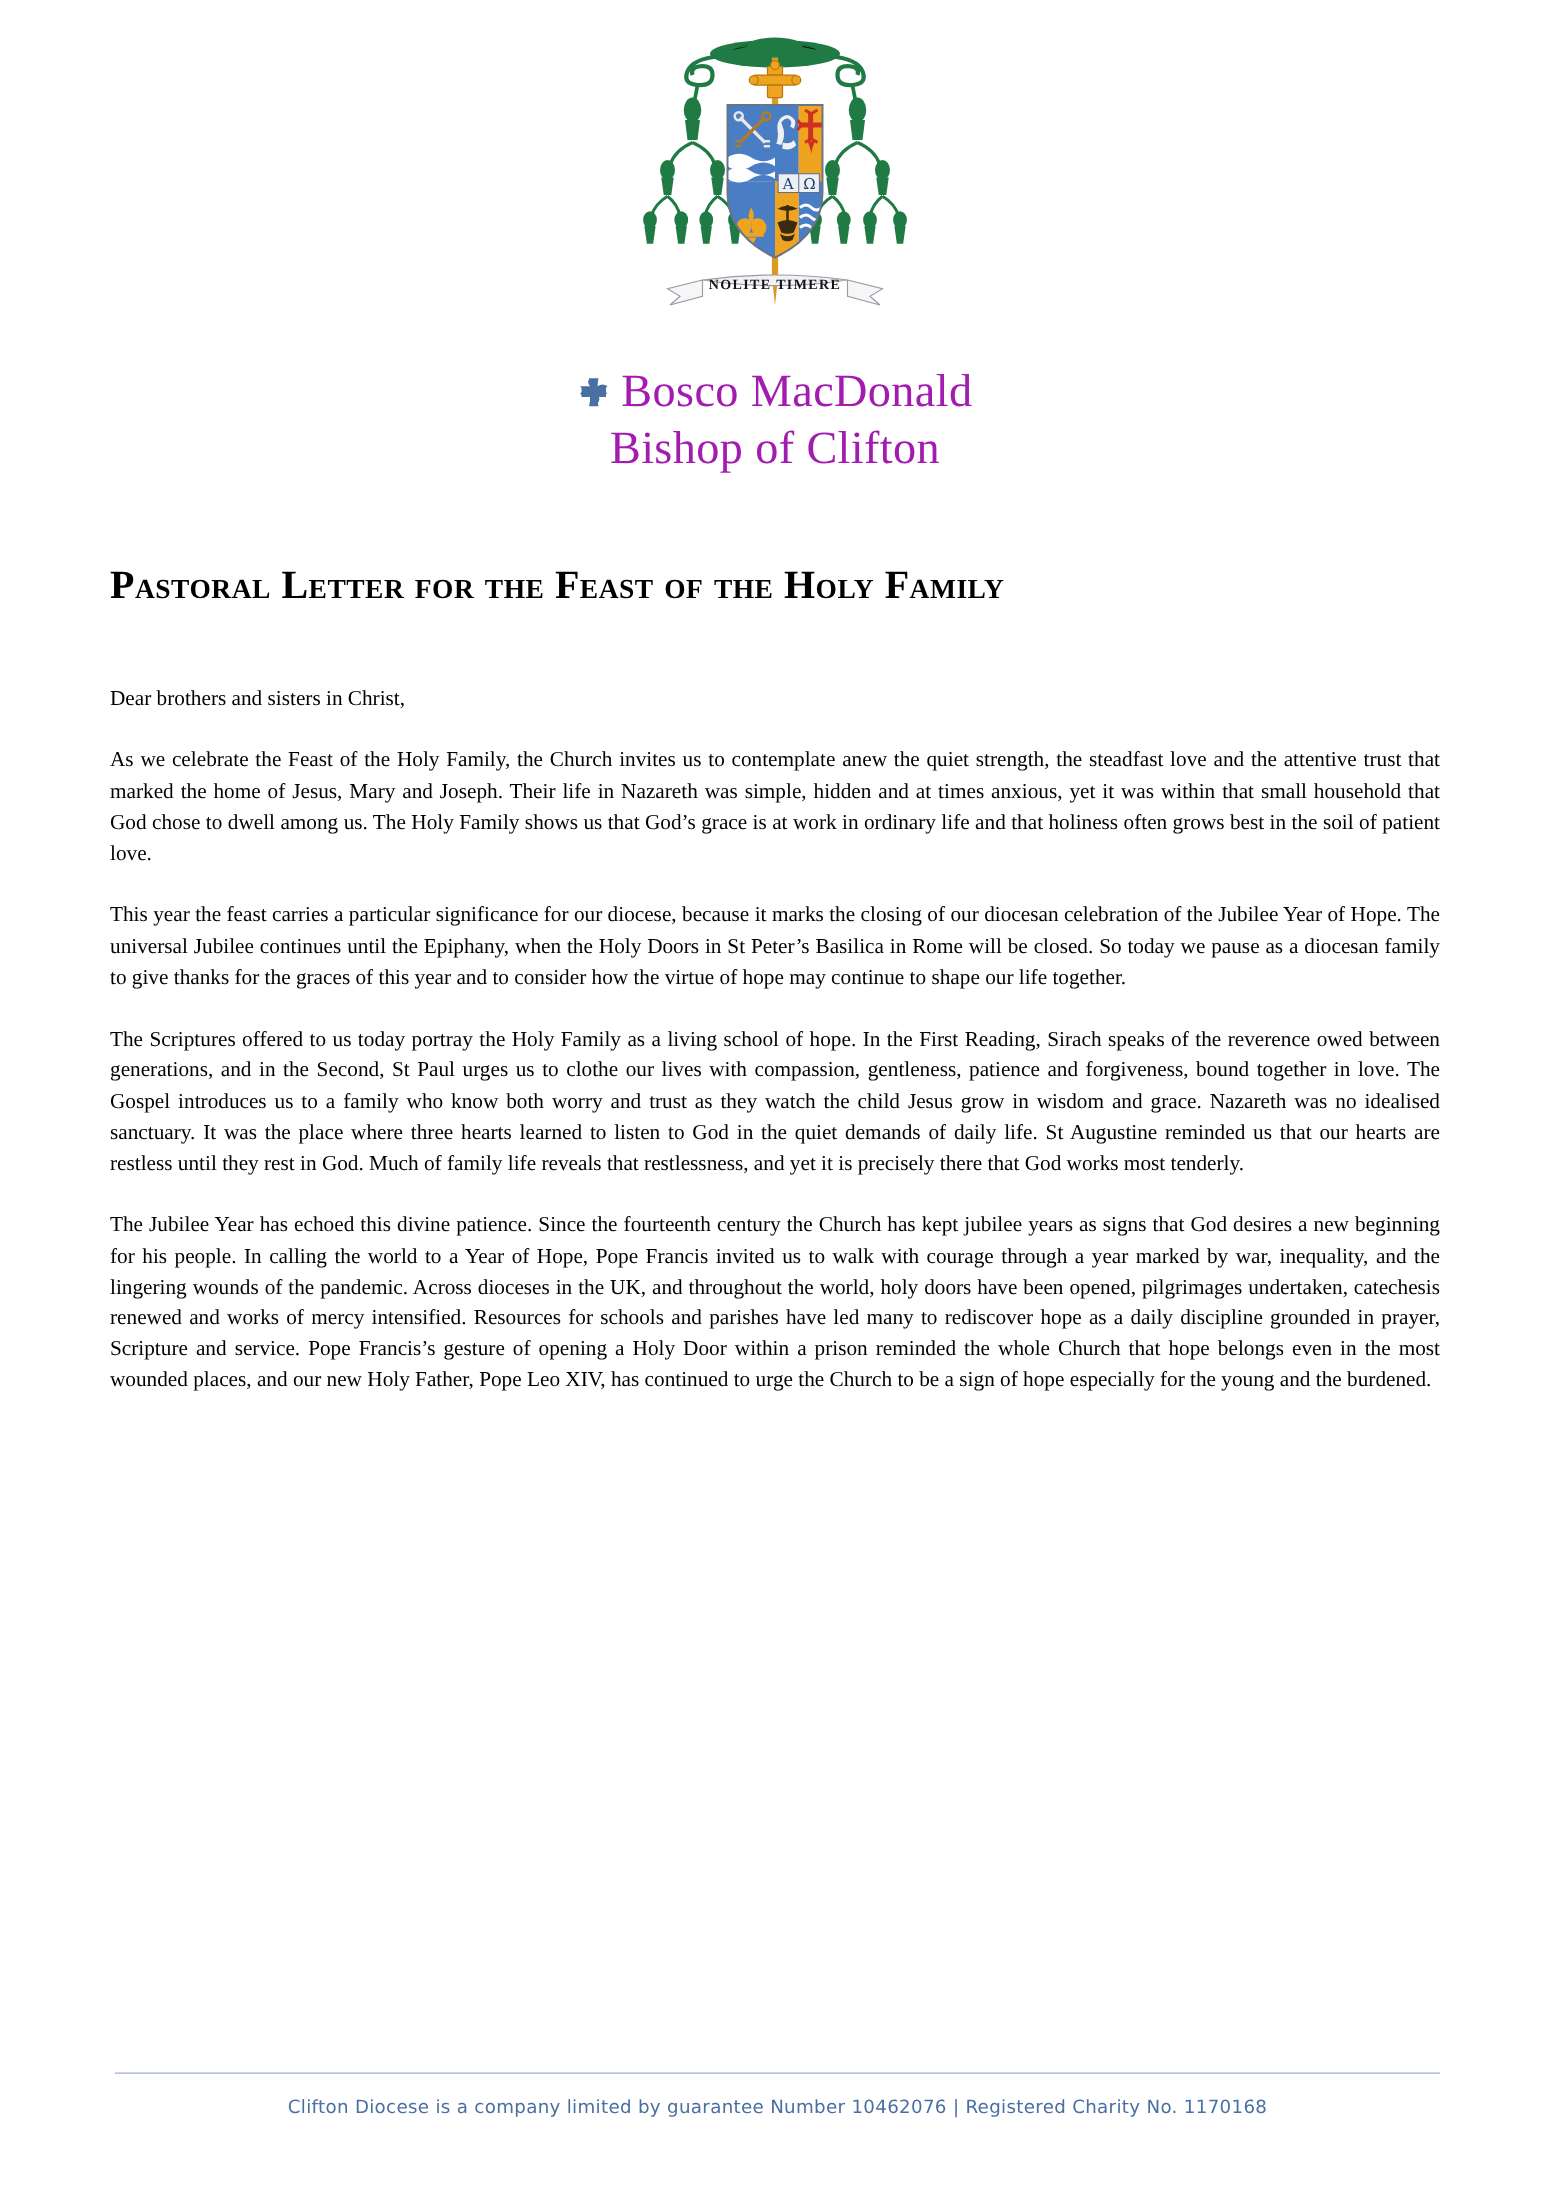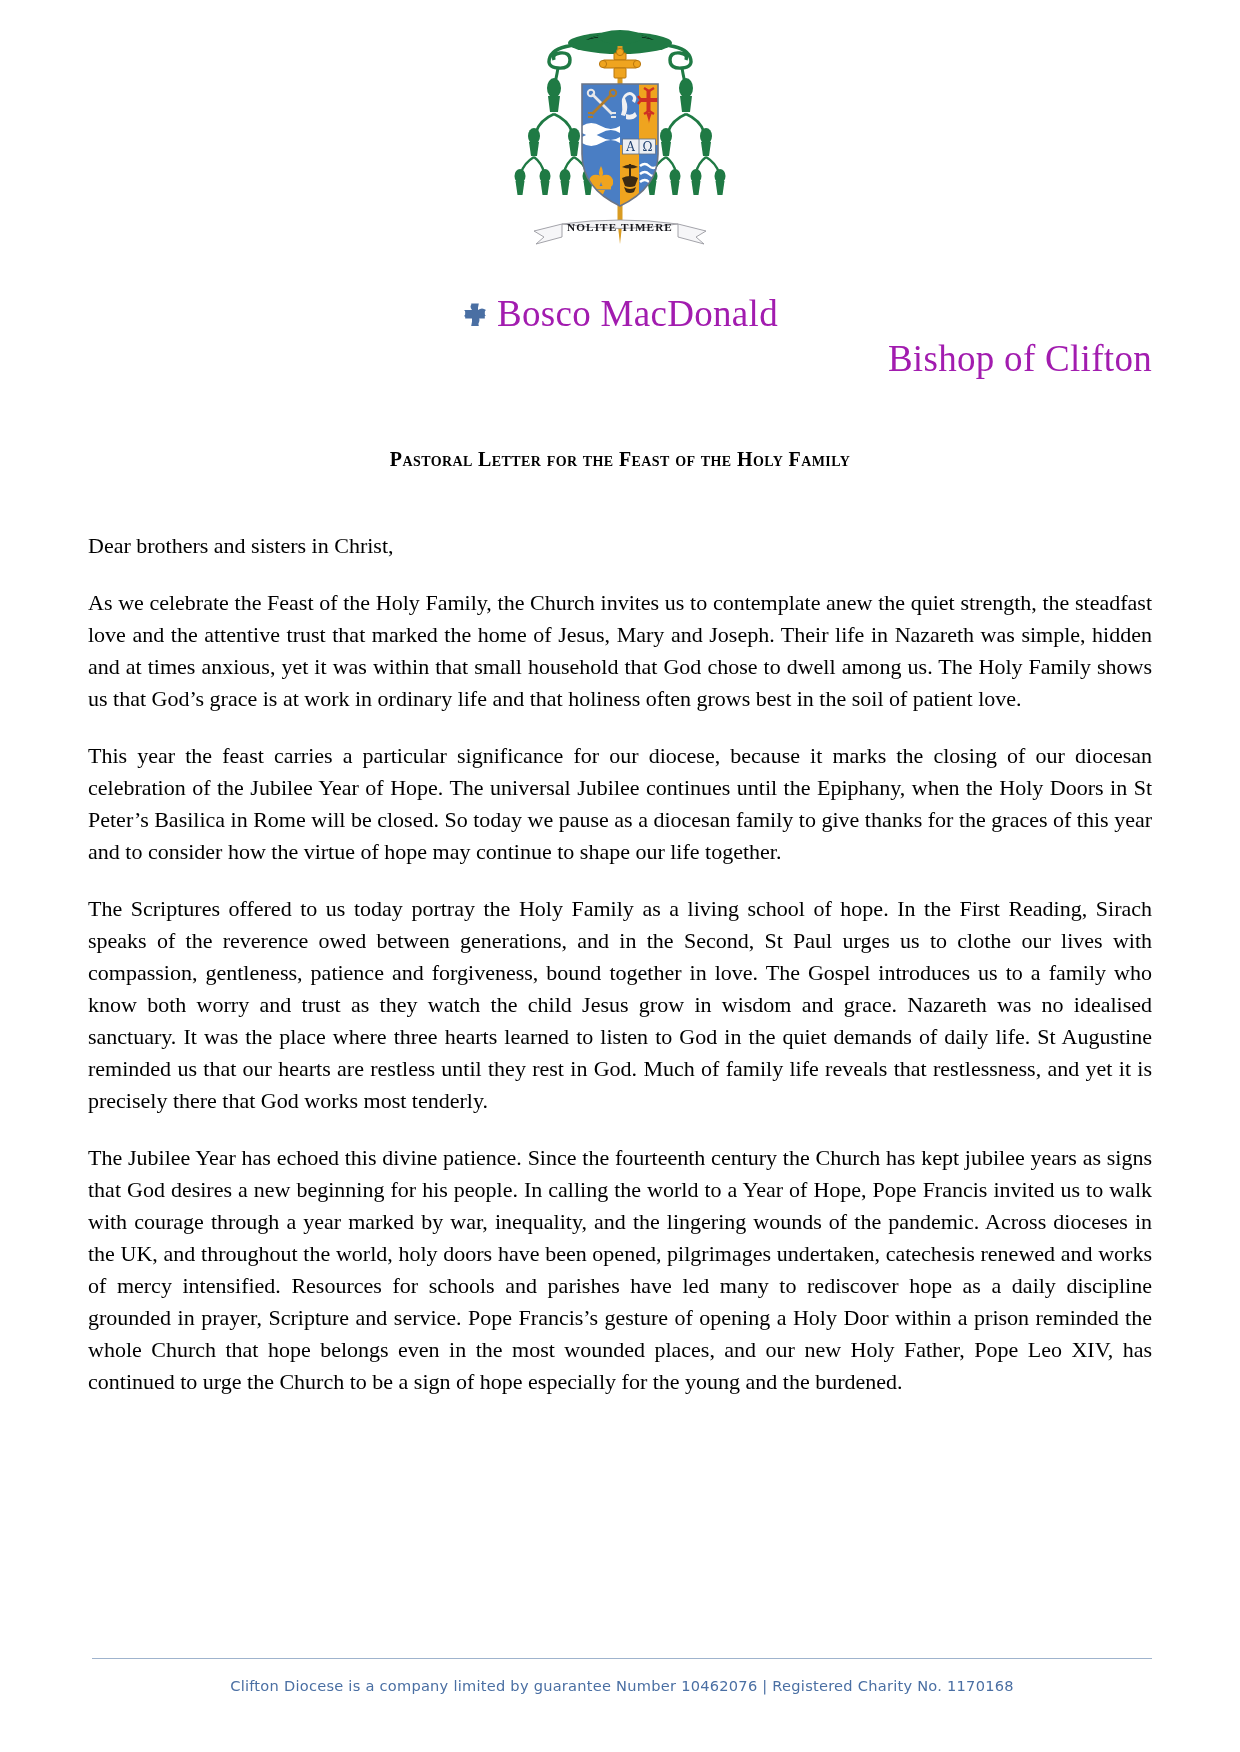--- a/index.html
+++ b/index.html
@@ -54,39 +54,37 @@
   .name-cross {
     display: inline-block;
     width: 26px;
     height: 26px;
     vertical-align: -2px;
     margin-right: 9px;
   }
   .title-line {
     font-size: 37px;
     letter-spacing: 0.3px;
-    text-align: right;
   }
 
   
   .doctitle {
     margin-top: 64px;
-    text-align: center;
     font-weight: bold;
     font-variant: small-caps;
-    font-size: 20px;
+    font-size: 32px;
     letter-spacing: 0.4px;
     line-height: 1.42;
   }
   .doctitle .l2 { display: block; }
 
   
   .body-copy {
     margin-top: 56px;
-    font-size: 22px;
+    font-size: 17px;
     line-height: 1.455;
     text-align: justify;
   }
   .body-copy p {
     margin: 0 0 25px 0;
   }
   .body-copy p.salutation { text-align: left; }
   .body-copy p:last-child { margin-bottom: 0; }
 
   

